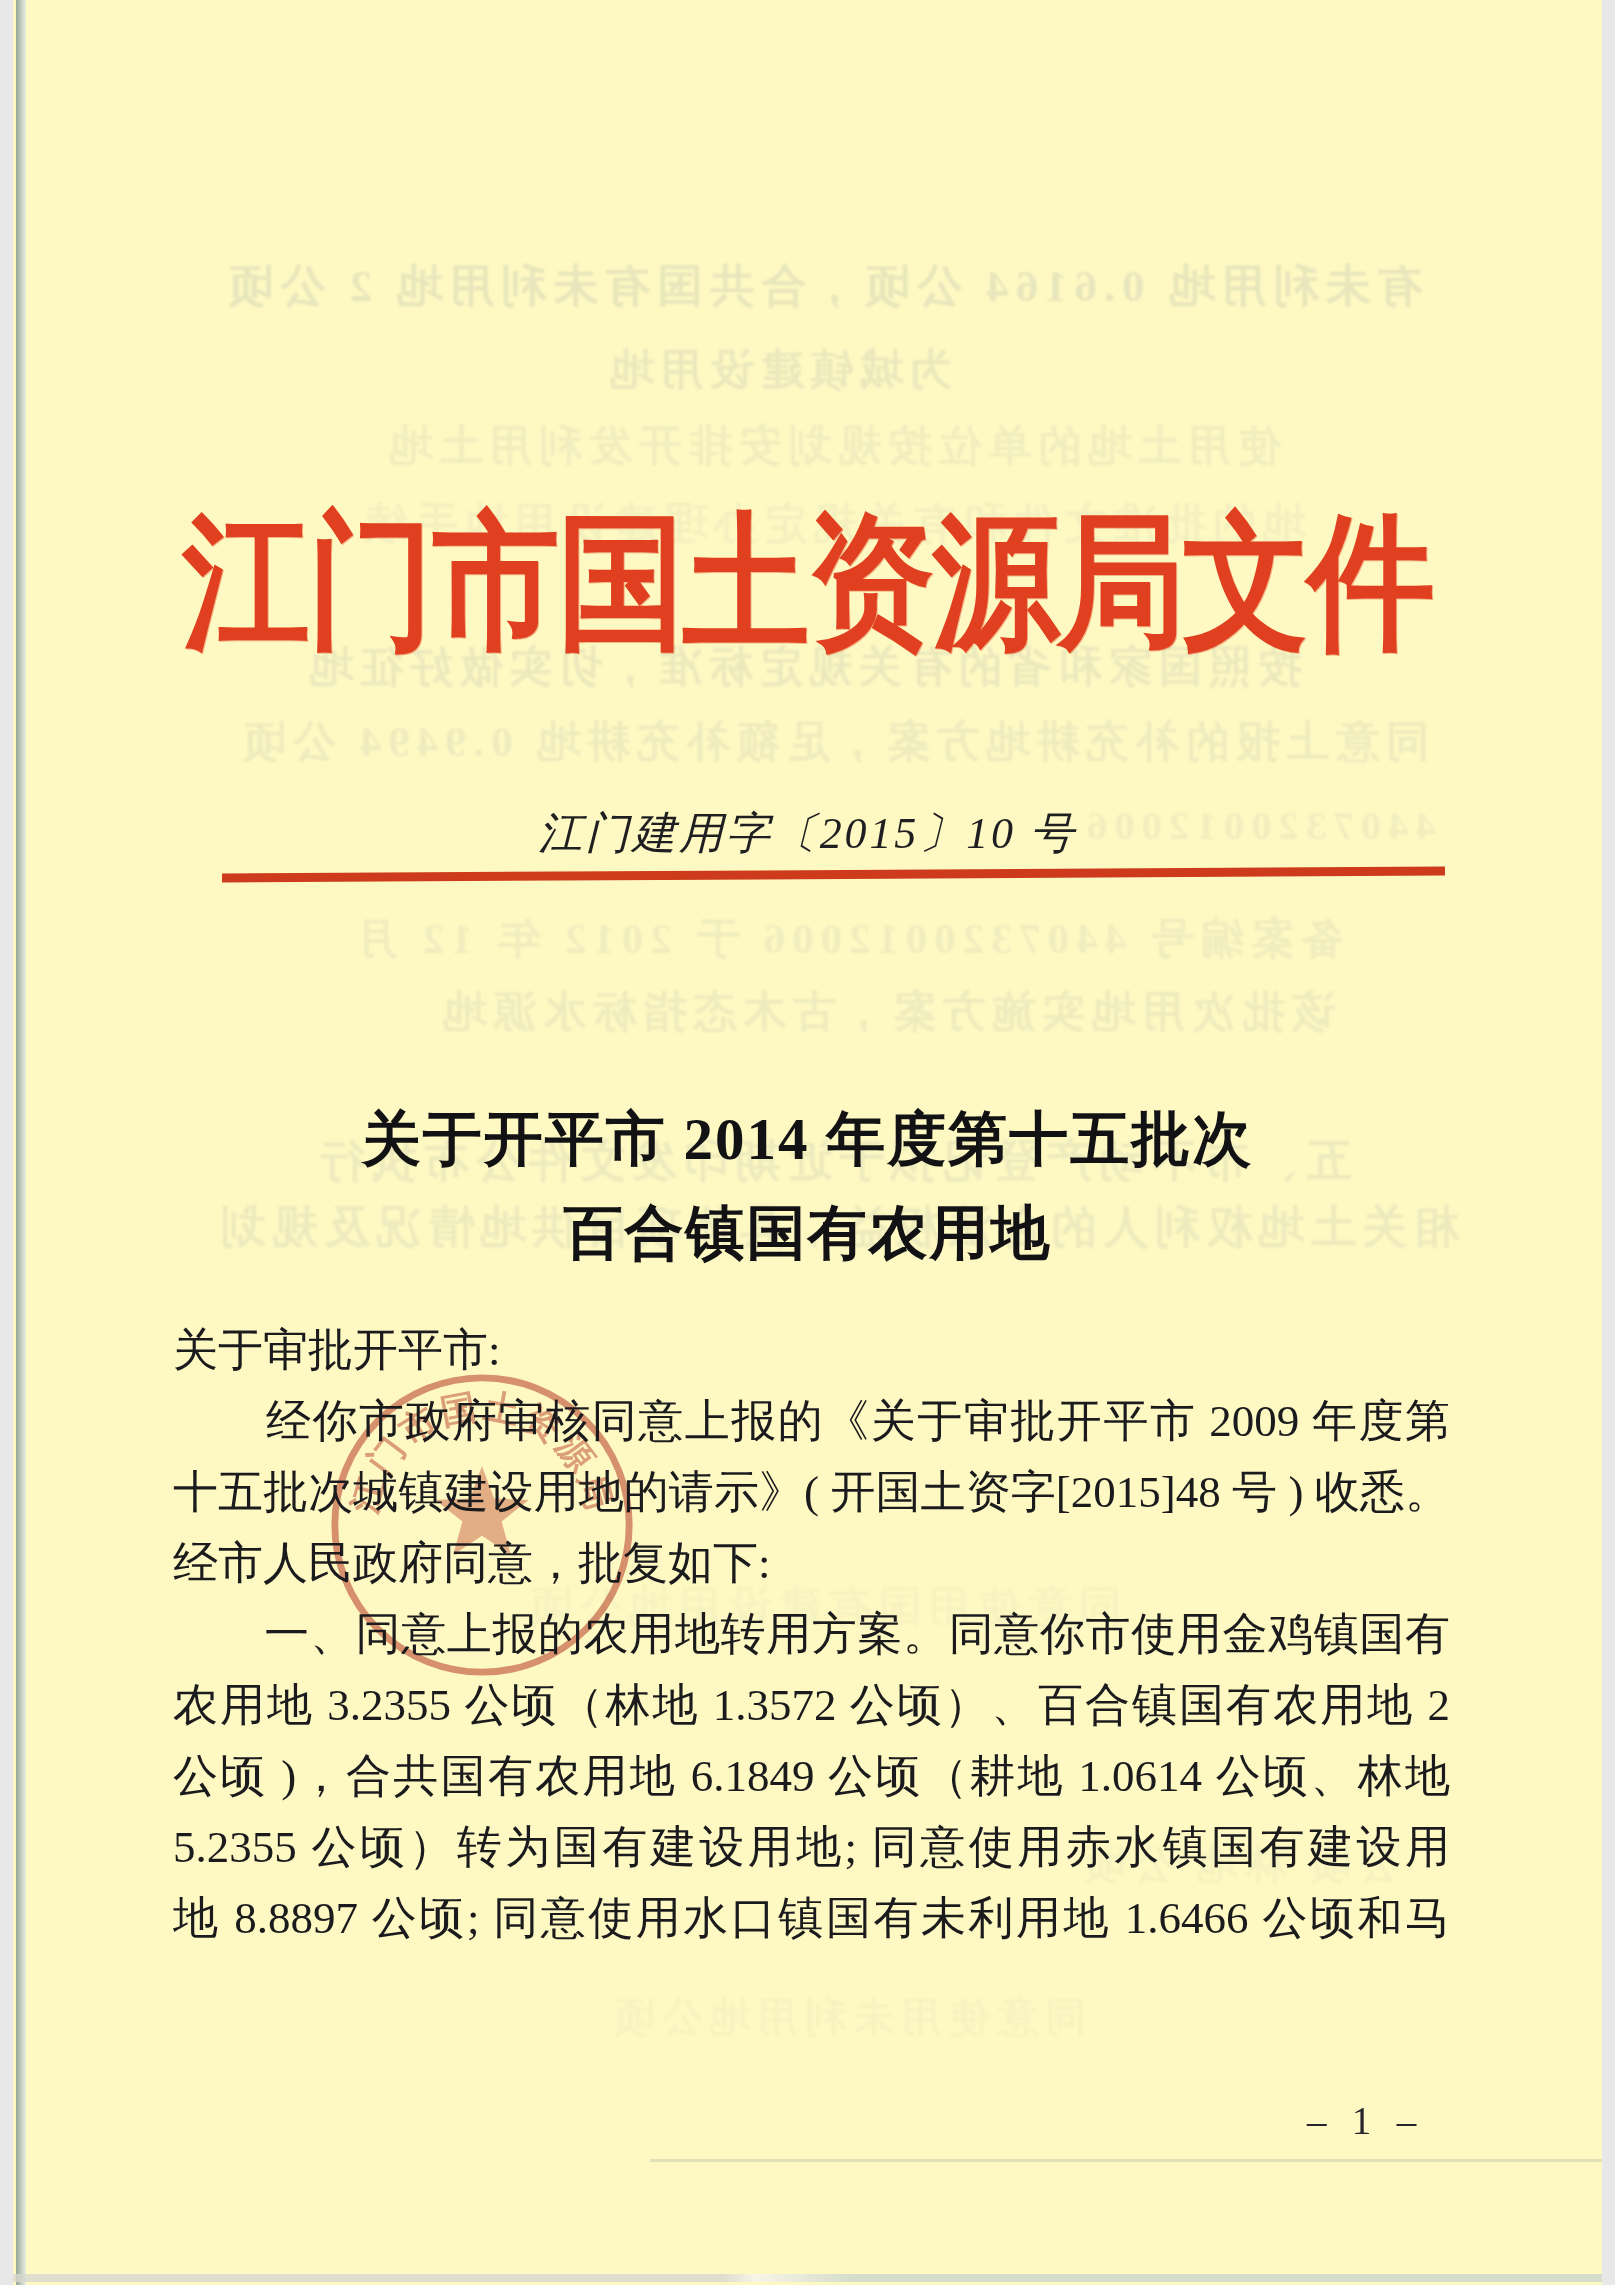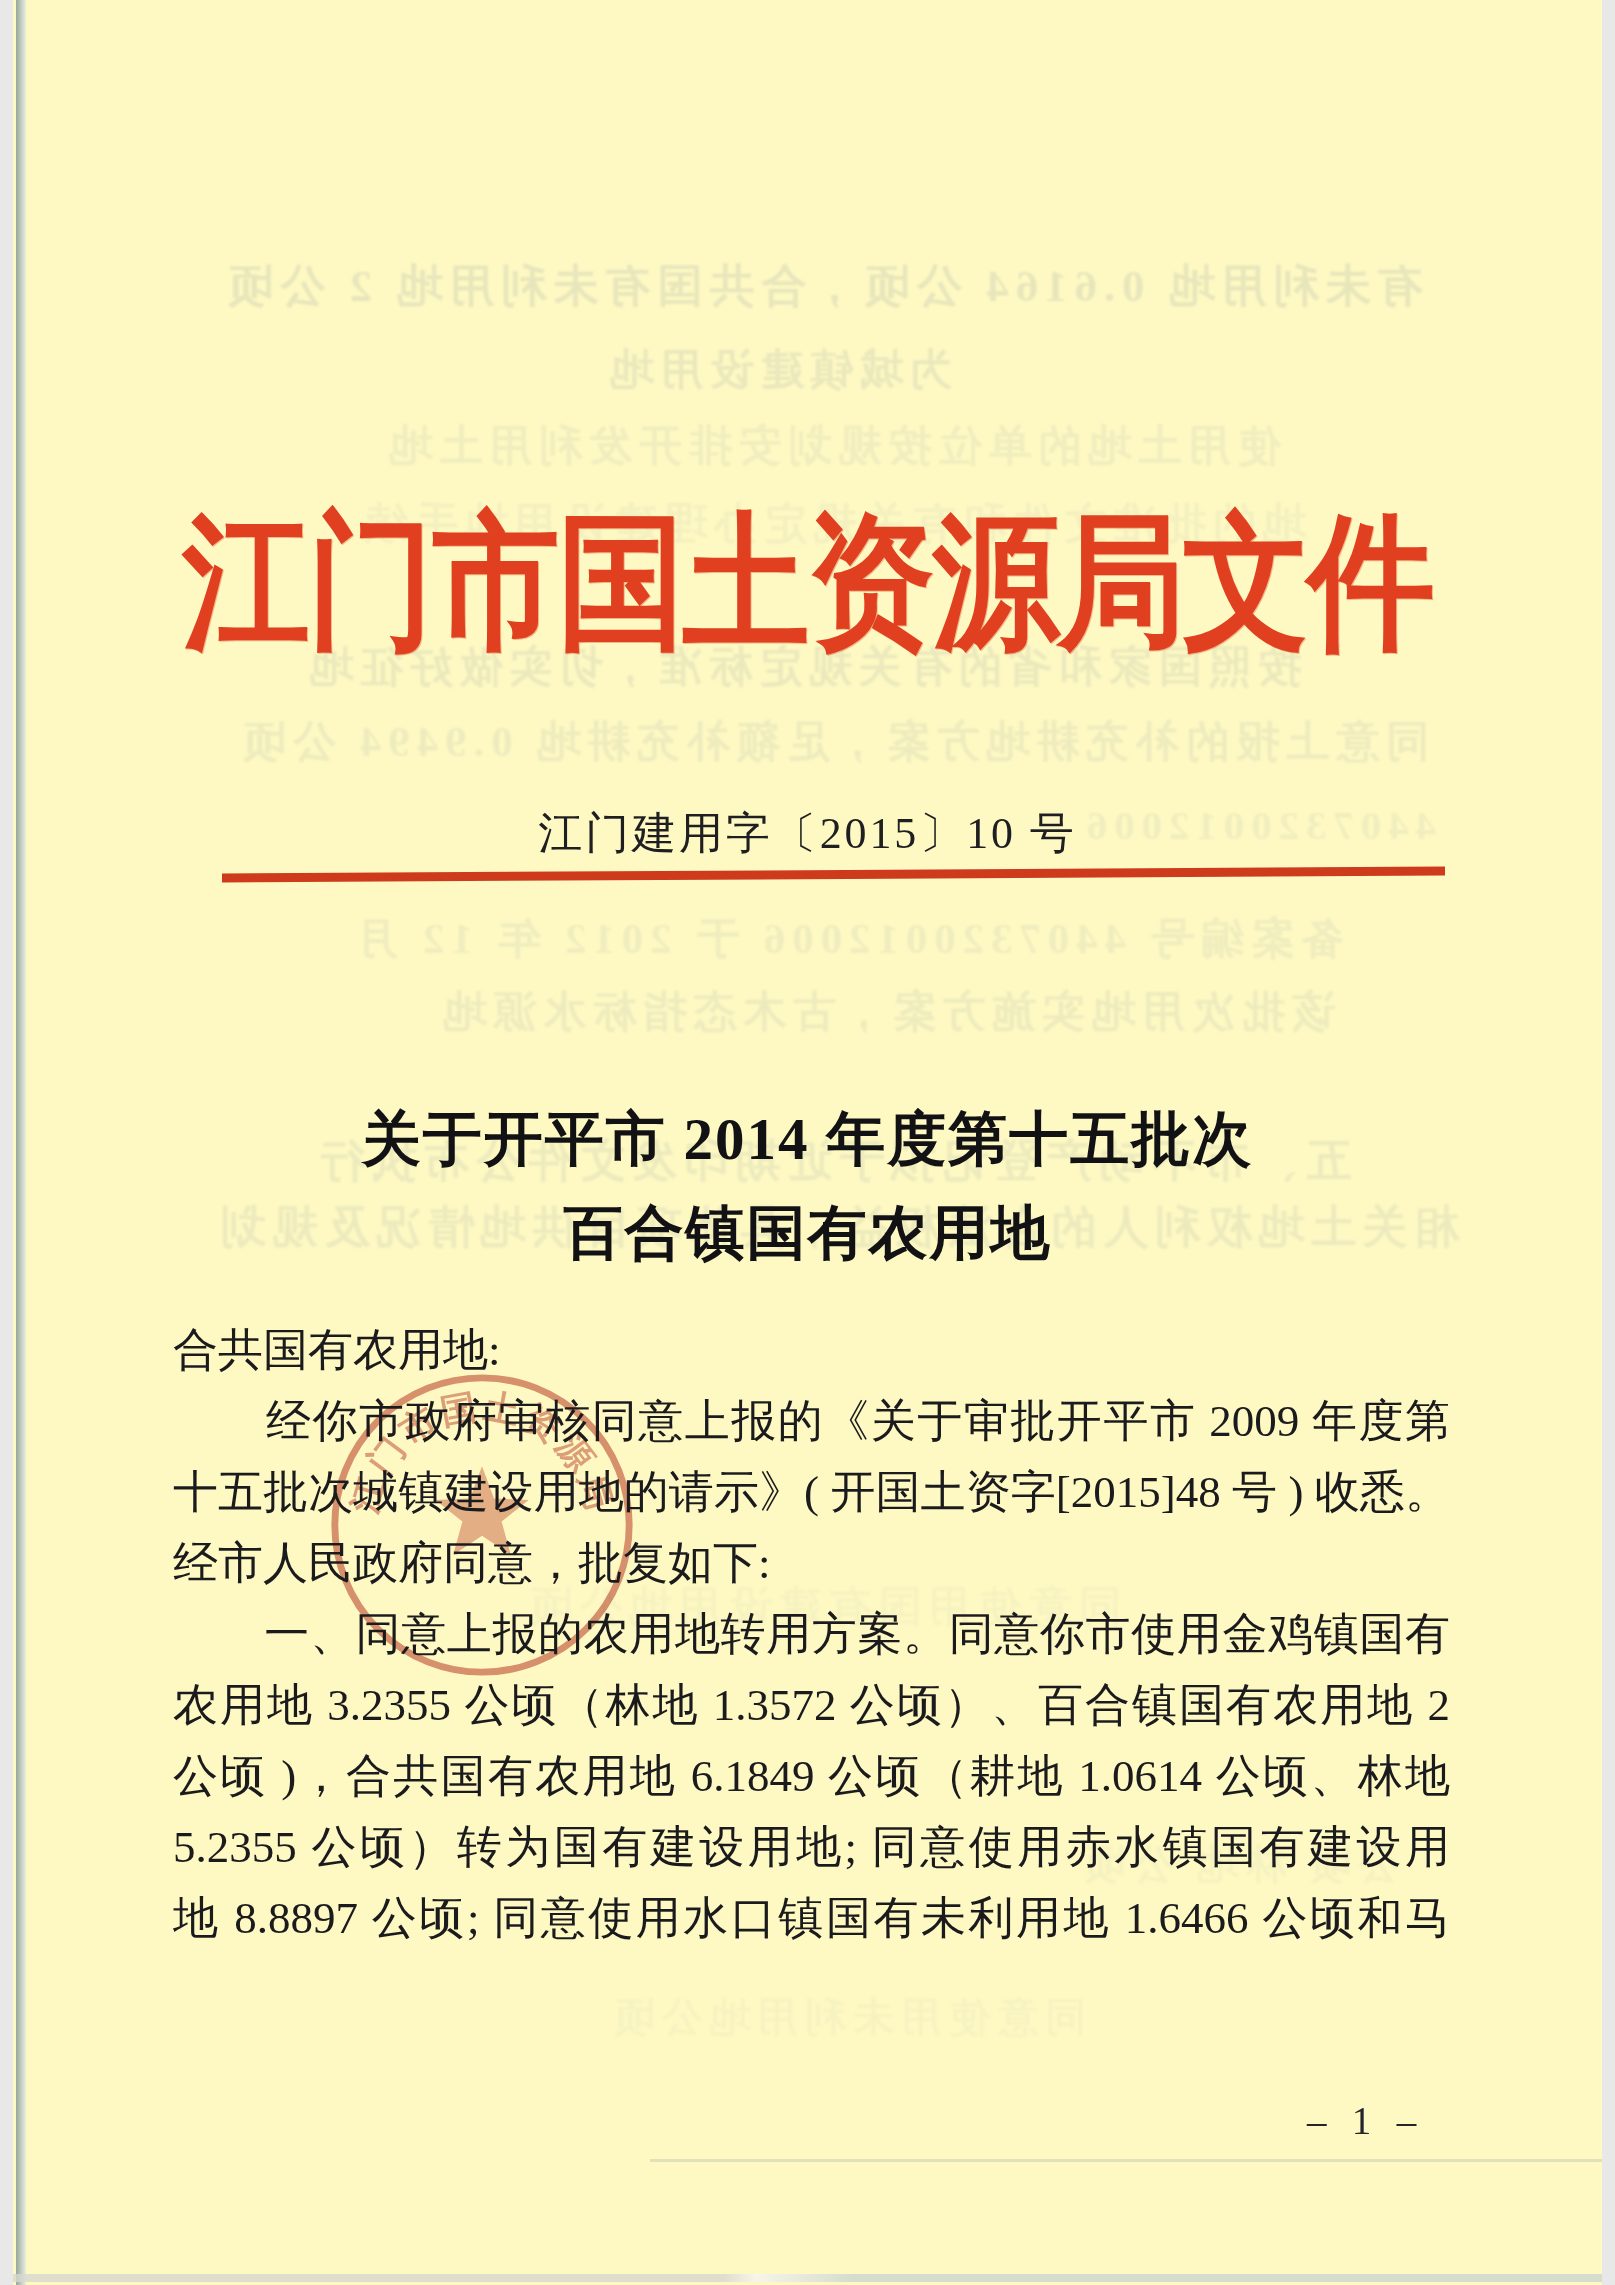--- a/index.html
+++ b/index.html
@@ -48,20 +48,21 @@
     letter-spacing:-2px;
     transform:scaleY(1.16);transform-origin:50% 0;
     white-space:nowrap;
     text-shadow:1px 1px 0 rgba(224,64,31,.35);
   }
   .docnum{
     position:absolute;top:804px;left:0;width:100%;
     text-align:center;
     font-size:44px;color:#1f1f22;letter-spacing:2.9px;
     white-space:nowrap;
+    font-style:italic;
   }
   .rule{
     position:absolute;left:209px;top:870px;width:1223px;height:8.8px;
     background:#cd3a1c;
     transform:rotate(-0.32deg);
   }
   .doc-title{
     position:absolute;top:1092px;left:0;width:100%;
     text-align:center;
     font-size:59px;line-height:94px;font-weight:700;
@@ -134,21 +135,21 @@
       <defs>
         <path id="sealArc" d="M 52,160 A 108,108 0 0 1 268,160"></path>
       </defs>
       <text font-size="36" fill="#bf5449" opacity="0.62" letter-spacing="4" font-family="Liberation Serif, DejaVu Serif, serif" font-weight="700">
         <textPath href="#sealArc" startOffset="50%" text-anchor="middle">江门市国土资源局</textPath>
       </text>
     </svg>
   </div>
 
   <div class="body">
-    <div class="bline nj">合共国有农用地:</div>
+    <div class="bline nj">关于审批开平市:</div>
     <div class="bline">　　经你市政府审核同意上报的《关于审批开平市 2009 年度第</div>
     <div class="bline">十五批次城镇建设用地的请示》( 开国土资字[2015]48 号 ) 收悉。</div>
     <div class="bline nj">经市人民政府同意，批复如下:</div>
     <div class="bline">　　一、同意上报的农用地转用方案。同意你市使用金鸡镇国有</div>
     <div class="bline">农用地 3.2355 公顷（林地 1.3572 公顷）、百合镇国有农用地 2</div>
     <div class="bline">公顷 )，合共国有农用地 6.1849 公顷（耕地 1.0614 公顷、林地</div>
     <div class="bline">5.2355 公顷）转为国有建设用地; 同意使用赤水镇国有建设用</div>
     <div class="bline">地 8.8897 公顷; 同意使用水口镇国有未利用地 1.6466 公顷和马</div>
   </div>
 

